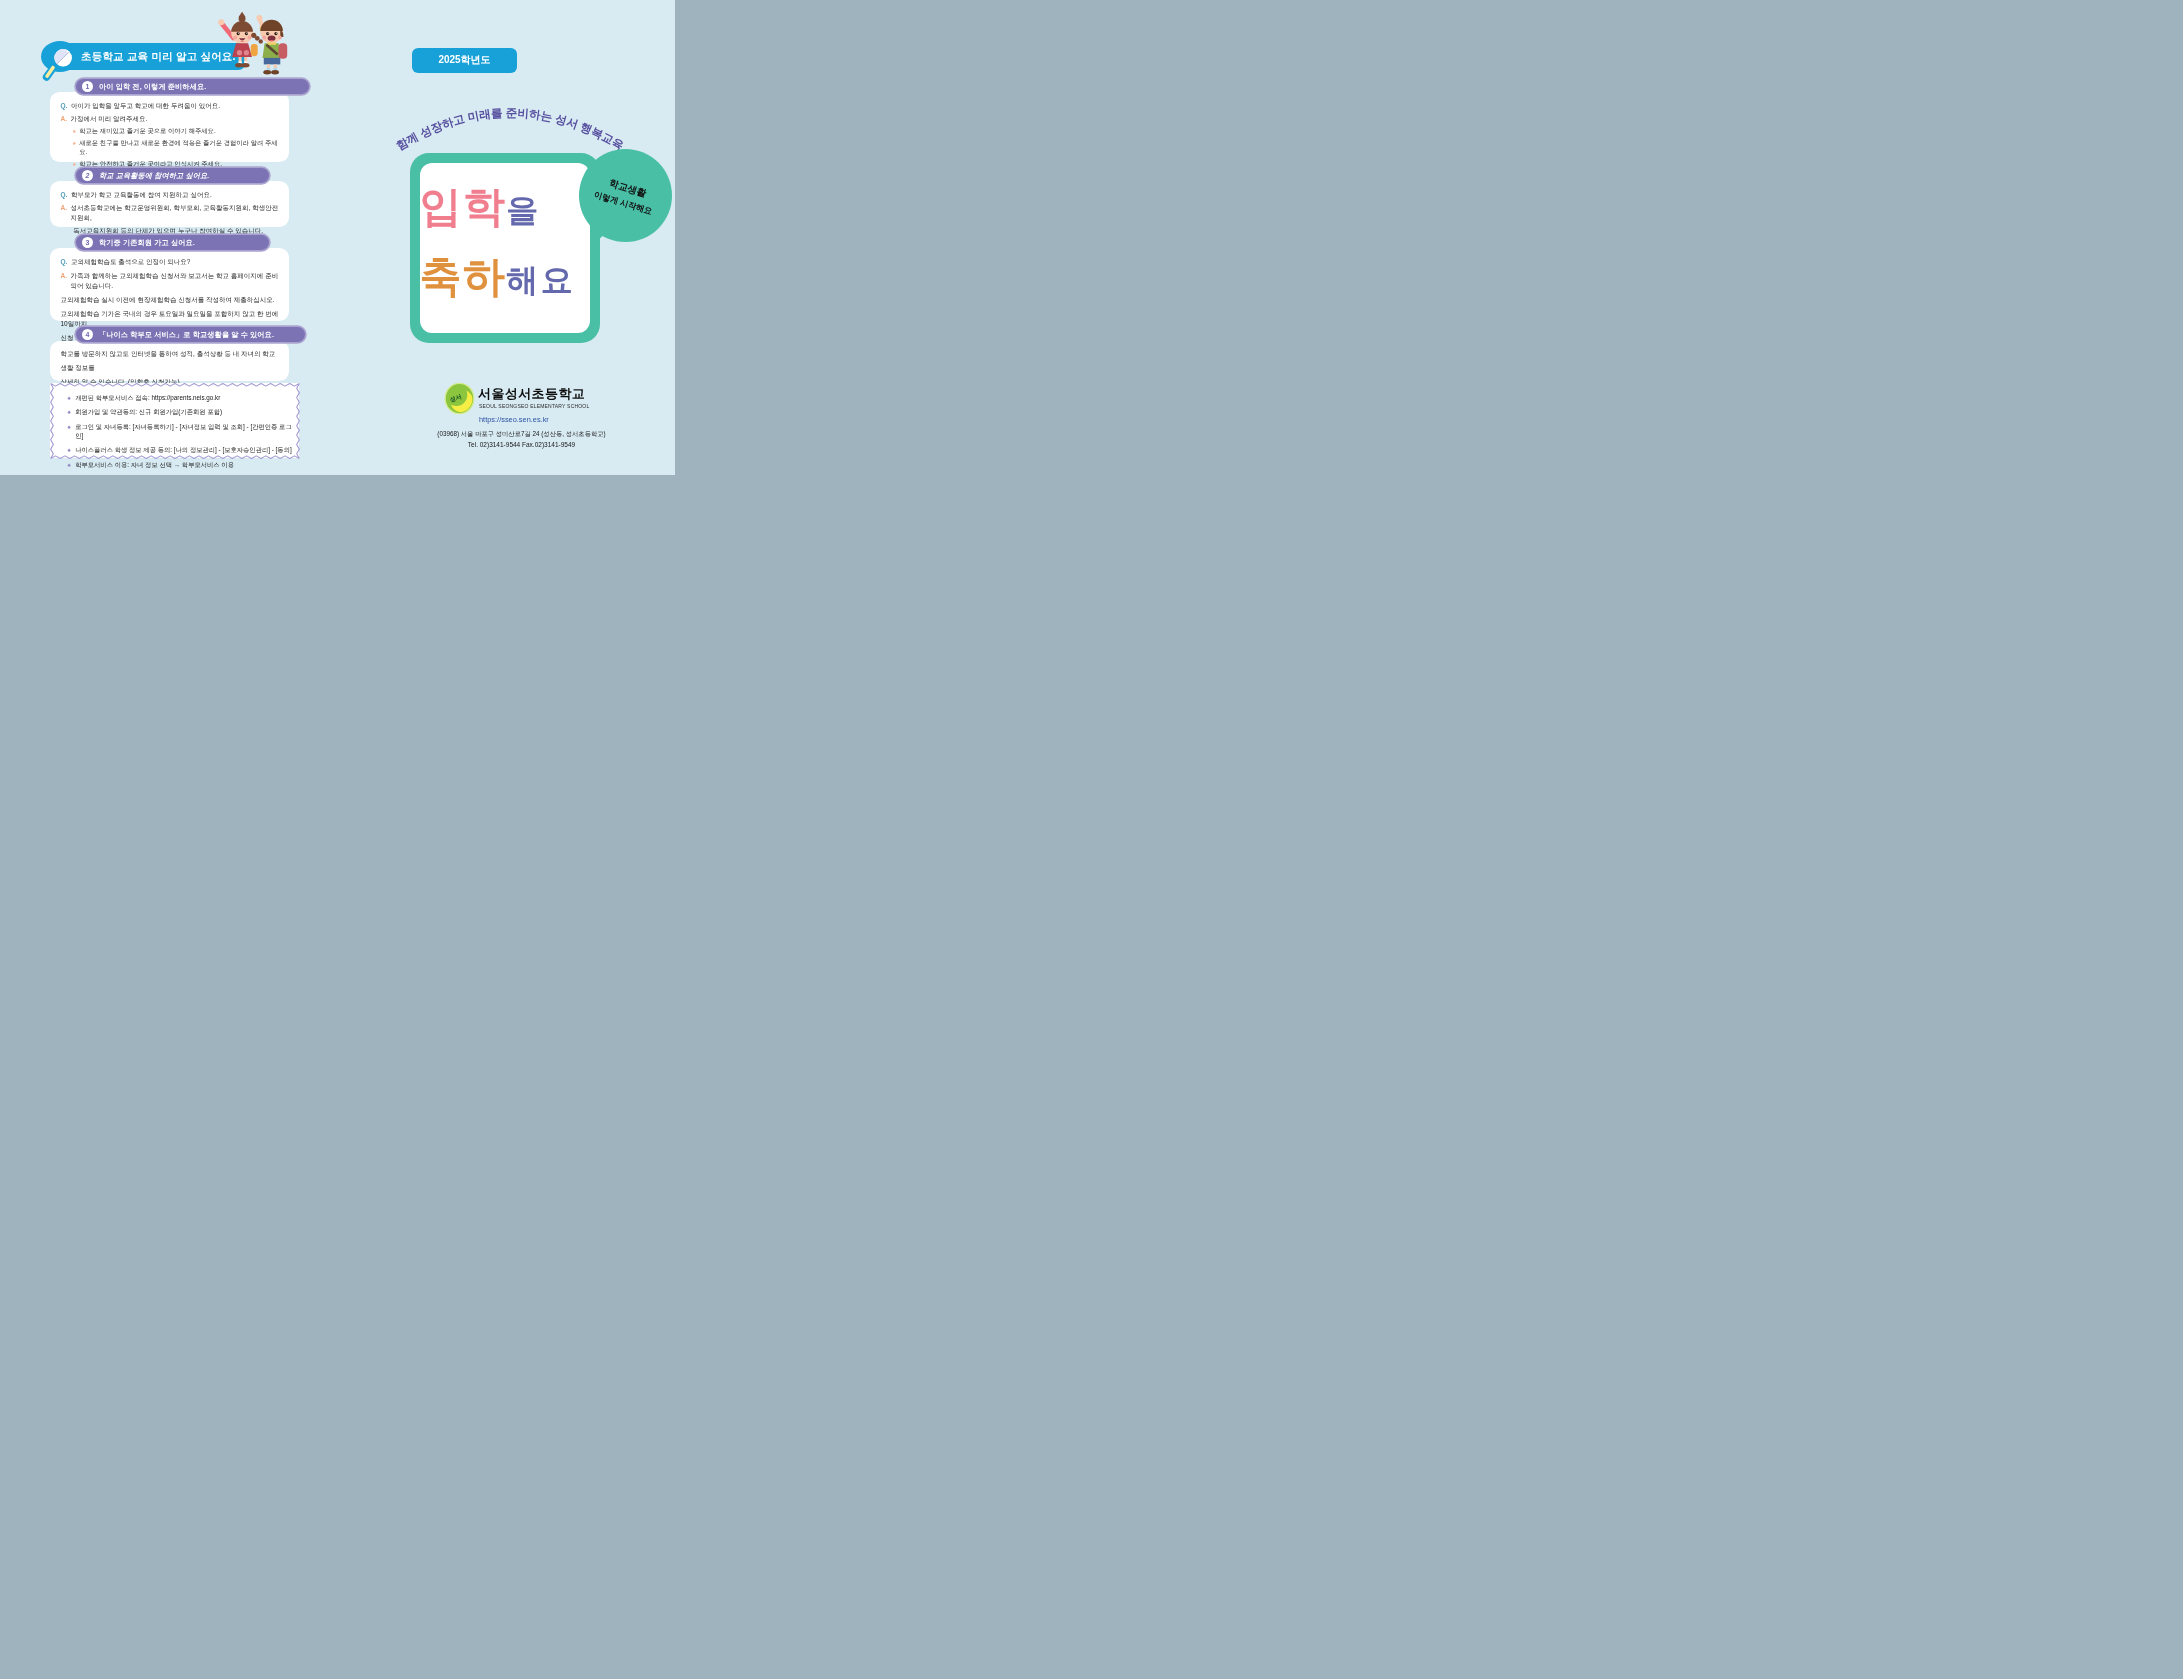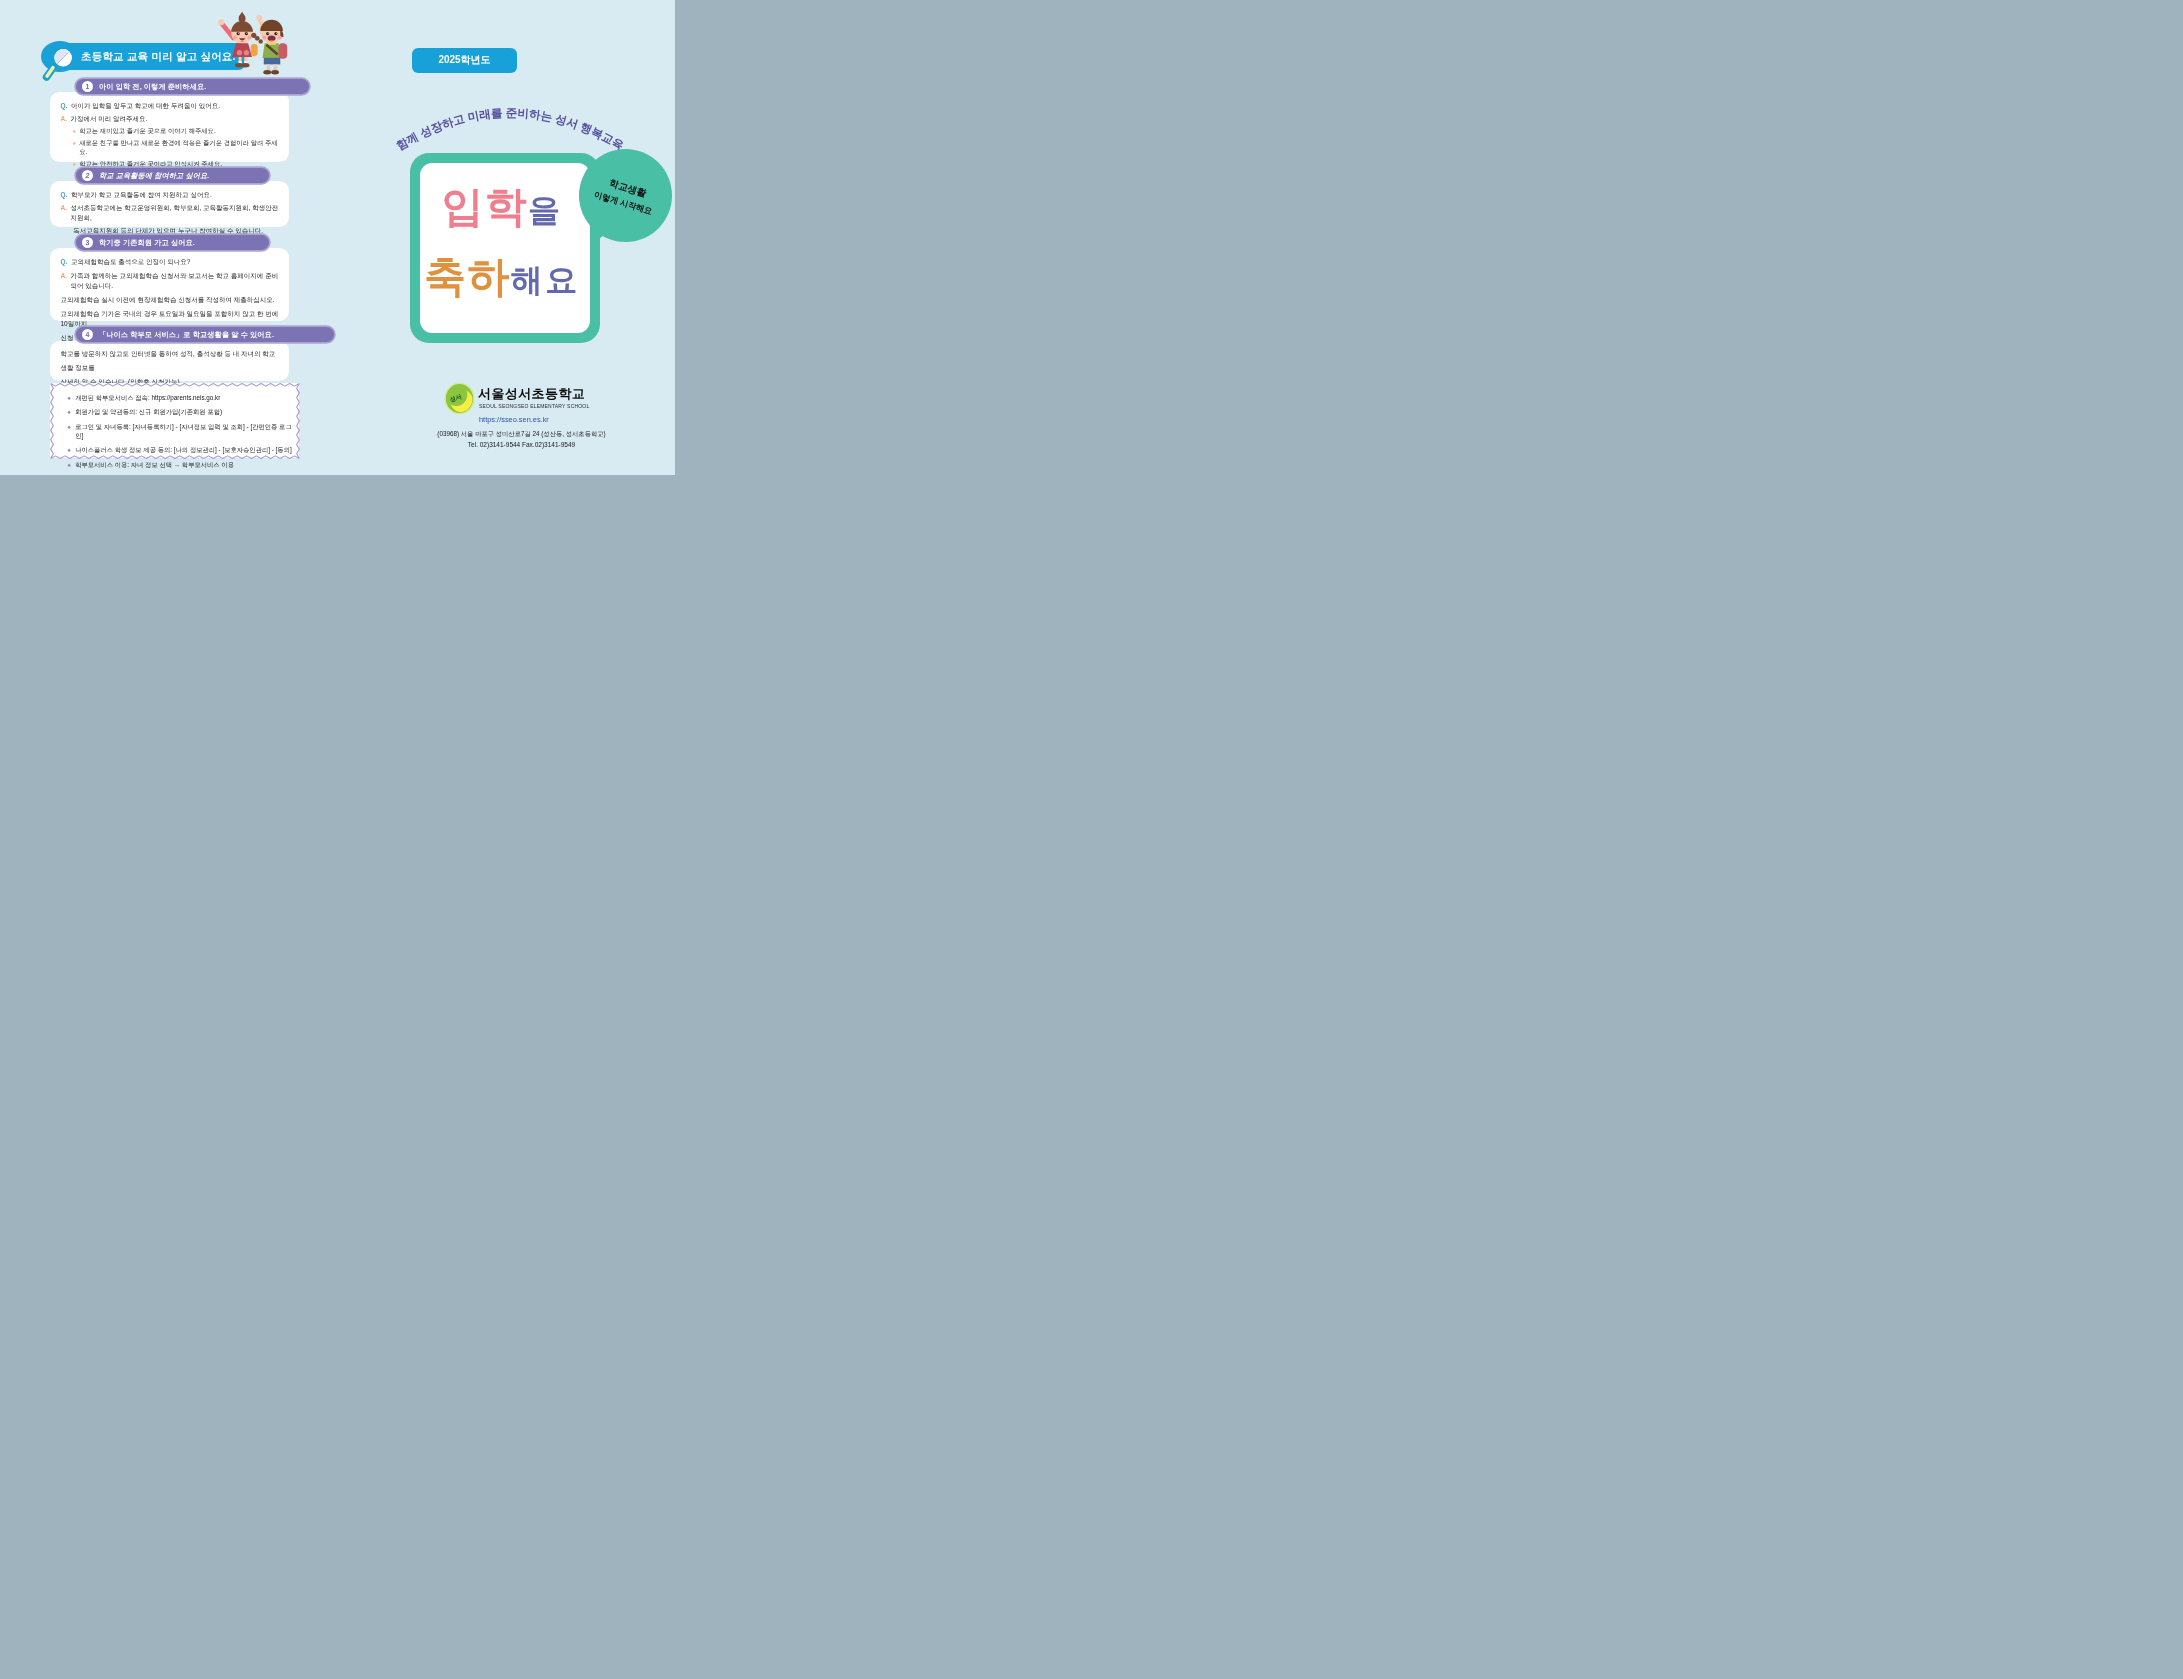--- a/index.html
+++ b/index.html
@@ -38,21 +38,21 @@
   .nrow{display:flex;align-items:flex-start;margin:0 0 5.5px 0;font-size:6.3px;color:#141414;}
   .nsp{color:#8d85c2;margin-right:4.4px;font-size:6.1px;}
 
   
   .badge{position:absolute;left:412px;top:48px;width:105px;height:24.5px;background:#17a1d8;border-radius:6.1px;
          color:#ffffff;font-size:10px;font-weight:bold;text-align:center;line-height:24.5px;}
   .slogan-svg{position:absolute;left:392px;top:85px;}
 
   .teal-card{position:absolute;left:410px;top:153px;width:190px;height:190px;background:#49bfa6;border-radius:19px;}
   .teal-inner{position:absolute;left:9.6px;top:9.6px;right:9.6px;bottom:9.6px;background:#ffffff;border-radius:12.2px;}
-  .tl{position:absolute;left:0;right:6px;text-align:center;font-weight:bold;white-space:nowrap;}
+  .tl{position:absolute;left:0;right:6px;font-weight:bold;white-space:nowrap;}
   .tl1{top:16.6px;}
   .tl2{top:86px;}
   .big{font-size:42px;letter-spacing:1.3px;}
   .pink{color:#f17e8f;}
   .orange{color:#e0913e;}
   .suffix{font-size:32px;color:#6468ad;letter-spacing:2.6px;}
 
   .bubble{position:absolute;left:579px;top:149px;width:93px;height:93px;background:#49bfa6;border-radius:50%;}
   .bubble-tail{position:absolute;left:593px;top:222px;width:0;height:0;border-left:6.1px solid transparent;
                border-right:9.6px solid transparent;border-top:24.5px solid #49bfa6;transform:rotate(28deg);}
@@ -215,21 +215,21 @@
   </div>
   <div class="sec-banner" style="top:235px;width:193px;">
     <div class="sec-num">3</div>
     <div class="sec-title">학기중 기존회원 가고 싶어요.</div>
   </div>
 
   <div class="card" id="card4" style="top:341px;height:40px;padding-top:6.1px;">
     <div class="plain">학교를 방문하지 않고도 인터넷을 통하여 성적, 출석상황 등 내 자녀의 학교생활 정보를</div>
     <div class="plain">상세히 알 수 있습니다. (입학후 신청가능)</div>
   </div>
-  <div class="sec-banner" style="top:327px;width:229px;padding-left:29px;">
+  <div class="sec-banner" style="top:327px;width:229px;">
     <div class="sec-num">4</div>
     <div class="sec-title">「나이스 학부모 서비스」로 학교생활을 알 수 있어요.</div>
   </div>
 
   <div class="notice">
     <svg class="zz" width="256" height="82" viewBox="0 0 586 188">
       <path d="M8 8 L19.0 14.0 L29.9 8.0 L40.9 14.0 L51.8 8.0 L62.8 14.0 L73.8 8.0 L84.7 14.0 L95.7 8.0 L106.7 14.0 L117.6 8.0 L128.6 14.0 L139.5 8.0 L150.5 14.0 L161.5 8.0 L172.4 14.0 L183.4 8.0 L194.3 14.0 L205.3 8.0 L216.3 14.0 L227.2 8.0 L238.2 14.0 L249.2 8.0 L260.1 14.0 L271.1 8.0 L282.0 14.0 L293.0 8.0 L304.0 14.0 L314.9 8.0 L325.9 14.0 L336.8 8.0 L347.8 14.0 L358.8 8.0 L369.7 14.0 L380.7 8.0 L391.7 14.0 L402.6 8.0 L413.6 14.0 L424.5 8.0 L435.5 14.0 L446.5 8.0 L457.4 14.0 L468.4 8.0 L479.3 14.0 L490.3 8.0 L501.3 14.0 L512.2 8.0 L523.2 14.0 L534.2 8.0 L545.1 14.0 L556.1 8.0 L567.0 14.0 L578.0 8.0 M578 8 L572.0 18.8 L578.0 29.5 L572.0 40.3 L578.0 51.0 L572.0 61.8 L578.0 72.5 L572.0 83.3 L578.0 94.0 L572.0 104.8 L578.0 115.5 L572.0 126.3 L578.0 137.0 L572.0 147.8 L578.0 158.5 L572.0 169.3 L578.0 180.0 M578 180 L567.0 174.0 L556.1 180.0 L545.1 174.0 L534.2 180.0 L523.2 174.0 L512.2 180.0 L501.3 174.0 L490.3 180.0 L479.3 174.0 L468.4 180.0 L457.4 174.0 L446.5 180.0 L435.5 174.0 L424.5 180.0 L413.6 174.0 L402.6 180.0 L391.7 174.0 L380.7 180.0 L369.7 174.0 L358.8 180.0 L347.8 174.0 L336.8 180.0 L325.9 174.0 L314.9 180.0 L304.0 174.0 L293.0 180.0 L282.0 174.0 L271.1 180.0 L260.1 174.0 L249.2 180.0 L238.2 174.0 L227.2 180.0 L216.3 174.0 L205.3 180.0 L194.3 174.0 L183.4 180.0 L172.4 174.0 L161.5 180.0 L150.5 174.0 L139.5 180.0 L128.6 174.0 L117.6 180.0 L106.7 174.0 L95.7 180.0 L84.7 174.0 L73.8 180.0 L62.8 174.0 L51.8 180.0 L40.9 174.0 L29.9 180.0 L19.0 174.0 L8.0 180.0 M8 180 L14.0 169.3 L8.0 158.5 L14.0 147.8 L8.0 137.0 L14.0 126.3 L8.0 115.5 L14.0 104.8 L8.0 94.0 L14.0 83.3 L8.0 72.5 L14.0 61.8 L8.0 51.0 L14.0 40.3 L8.0 29.5 L14.0 18.8 L8.0 8.0" fill="none" stroke="#a39bd2" stroke-width="2.5" stroke-linejoin="round"></path>
     </svg>
     <div class="nbody">
       <div class="nrow">

